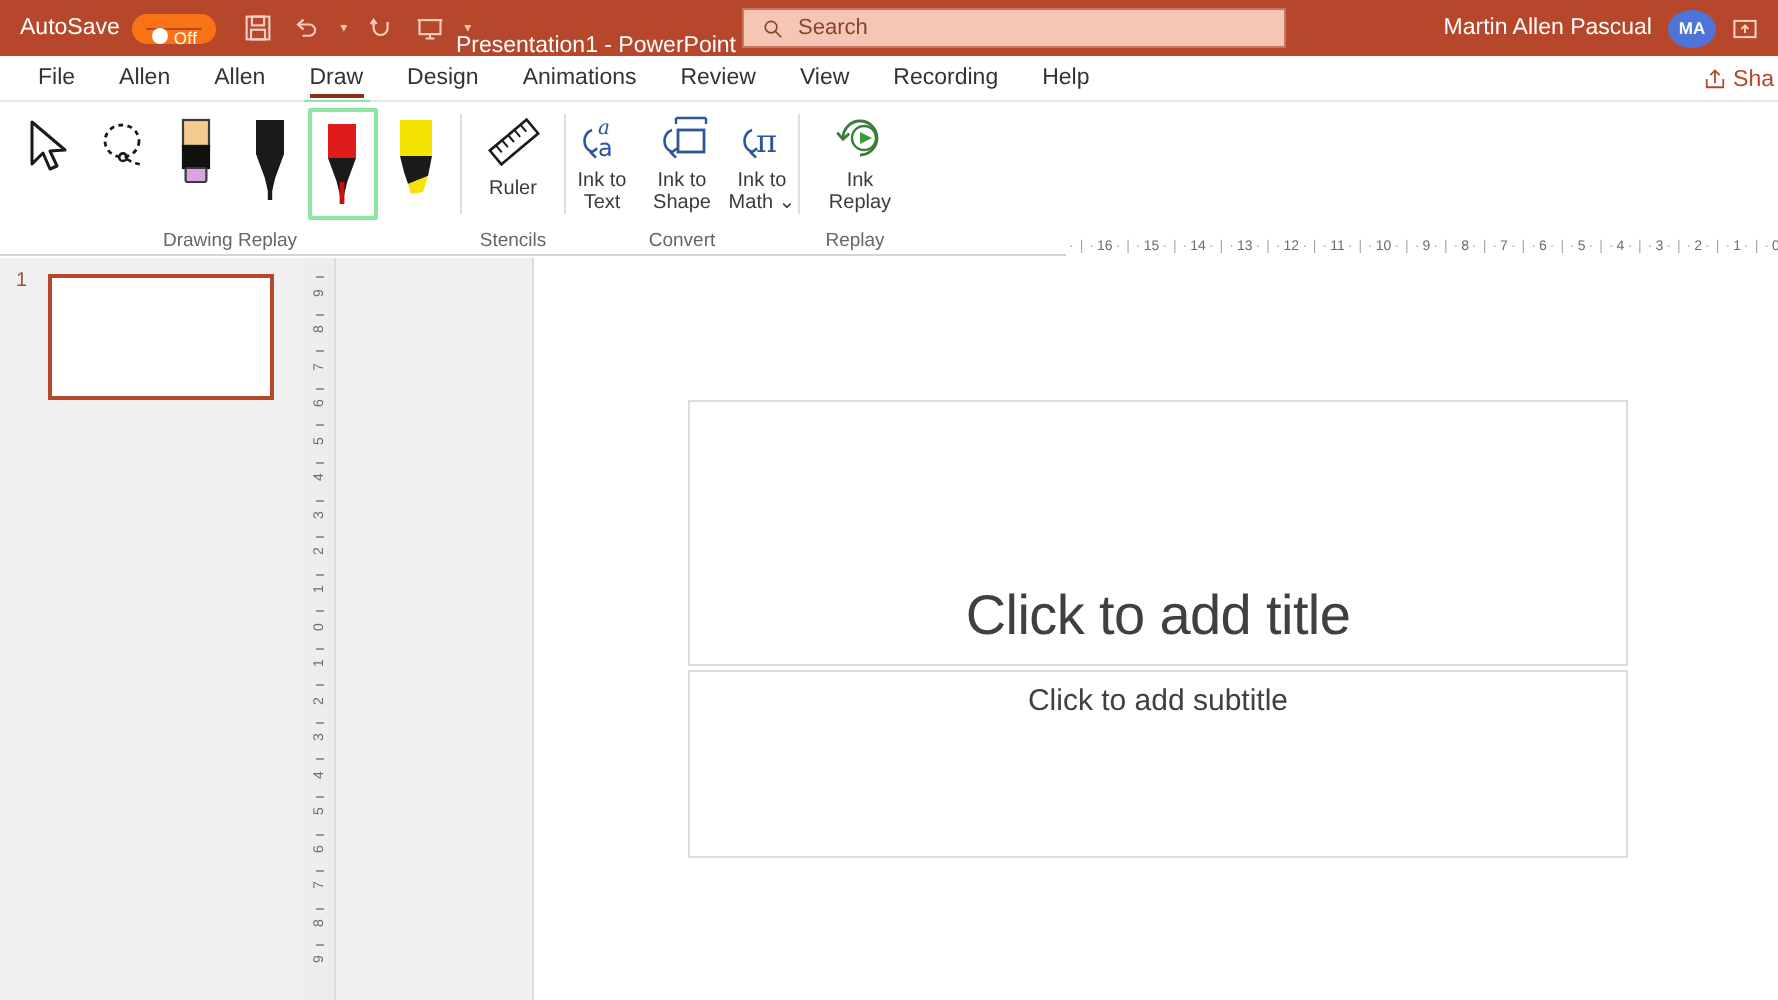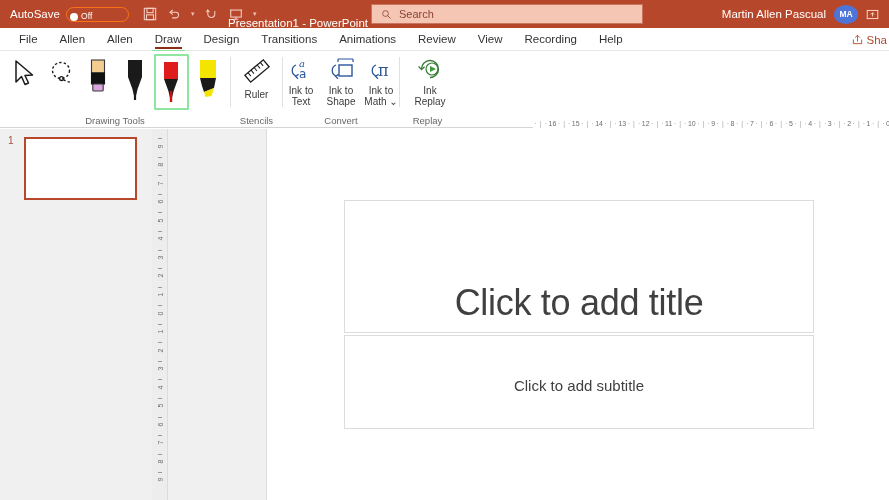--- a/index.html
+++ b/index.html
@@ -19,23 +19,23 @@
     color: #ffffff;
     font-size: 11.5px;
     position: relative;
   }
   .autosave-wrap {
     display: flex; align-items: center; gap: 6px;
     margin-left: 10px;
   }
   .autosave-label { font-size: 11.5px; color: #fff; }
   .toggle {
-    width: 63px; height: 15px; border-radius: 8px;
-    border: 1px solid #f97316;
-    display: flex; align-items: flex-end; gap: 3px;
+    width: 42px; height: 15px; border-radius: 8px;
+    border: 7px solid #f97316;
+    display: flex; align-items: flex-start; gap: 3px;
     padding: 0 3px;
     background: transparent;
   }
   .toggle .knob {
     width: 8px; height: 8px; border-radius: 50%;
     background: #ffffff; flex: none;
   }
   .toggle .state { font-size: 8.5px; color: #ffffff; letter-spacing: .2px; }
 
   .qat { display: flex; align-items: center; gap: 2px; margin-left: 10px; }
@@ -220,28 +220,28 @@
     background: #ffffff;
   }
   .ph-title {
     position: absolute; left: 0; top: 0;
     width: 470px; height: 133px;
     border: 1px solid #dcdcdc;
     display: flex; align-items: flex-end; justify-content: center;
     padding-bottom: 8px;
   }
   .ph-title span {
-    font-size: 36px; color: #404040; font-weight: 300;
+    font-size: 28px; color: #404040; font-weight: 300;
     letter-spacing: -0.3px;
   }
   .ph-sub {
     position: absolute; left: 0; top: 135px;
     width: 470px; height: 94px;
     border: 1px solid #dcdcdc;
-    display: flex; align-items: center; justify-content: center;
+    display: flex; align-items: flex-start; justify-content: center;
     padding-top: 6px;
   }
   .ph-sub span { font-size: 15px; color: #404040; }
 
   svg { display: block; }
 </style>
 </head>
 <body>
 
 <div class="titlebar">
@@ -320,23 +320,20 @@
     </div>
   <div class="tab active">
     <span>Draw</span>
     <div class="tab-underline"></div>
     <div class="tab-greenbar"></div>
   </div>
   <div class="tab">
       <span>Design</span>
     </div>
   <div class="tab">
-      <span>Transitions</span>
-    </div>
-  <div class="tab">
       <span>Animations</span>
     </div>
   <div class="tab">
       <span>Review</span>
     </div>
   <div class="tab">
       <span>View</span>
     </div>
   <div class="tab">
       <span>Recording</span>
@@ -412,21 +409,21 @@
       <div class="tool pen-tool">
         <span>
           <svg width="22" height="44" viewBox="0 0 22 44">
             <rect x="3" y="2" width="16" height="18" fill="#f5e400"></rect>
             <path d="M3 20 L19 20 L17 30 L7 34 L5 28 Z" fill="#1a1a1a"></path>
             <path d="M7 34 L17 30 L14.5 38 L8.5 39 Z" fill="#f5e400"></path>
           </svg>
         </span>
       </div>
     </div>
-    <div class="rgroup-label">Drawing Tools</div>
+    <div class="rgroup-label">Drawing Replay</div>
   </div>
 
   <div class="rsep"></div>
 
   <div class="rgroup" style="width:51px">
     <div class="rgroup-items" style="justify-content:center">
       <div class="bigbtn">
         <span>
           <svg width="30" height="30" viewBox="0 0 30 30">
               <g transform="rotate(-40 15 15)">

